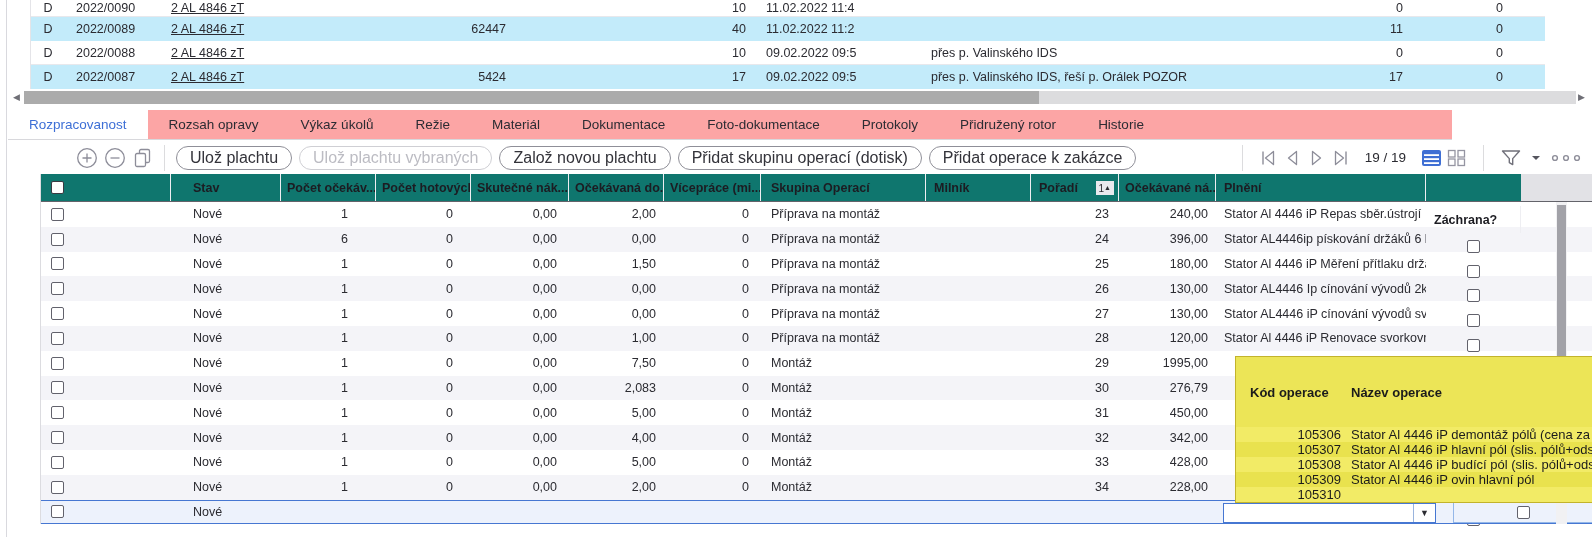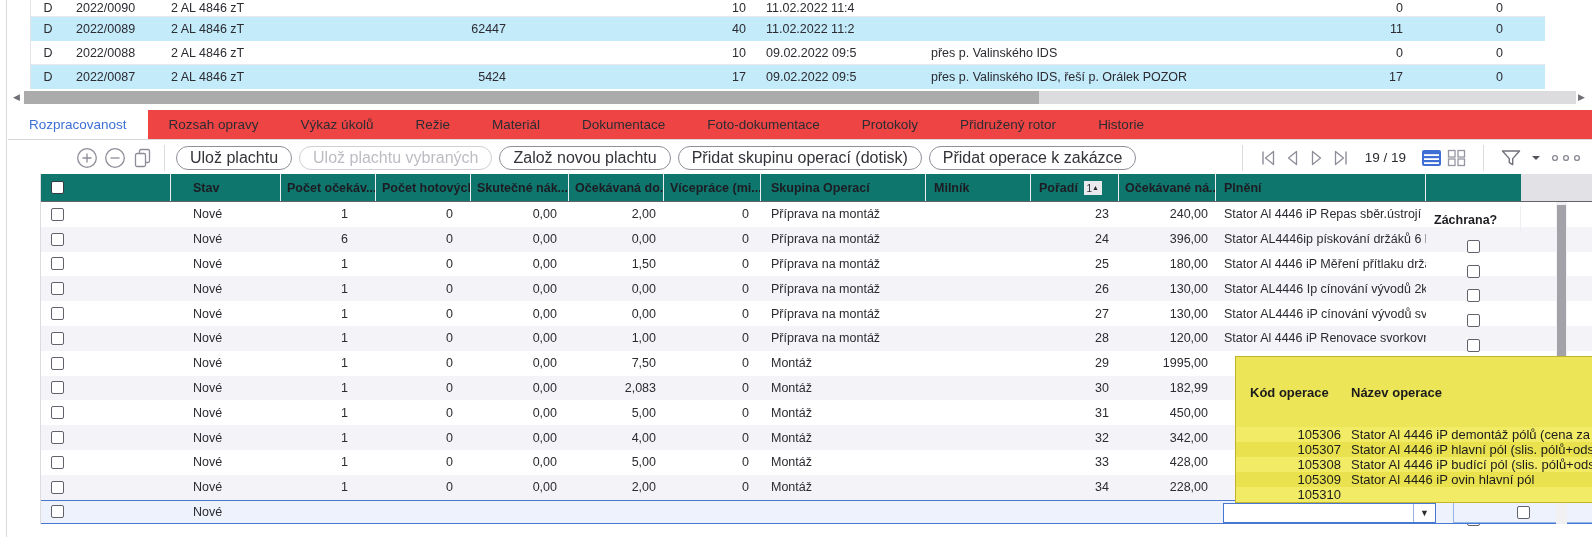--- a/index.html
+++ b/index.html
@@ -8,37 +8,37 @@
   .left-rail{position:absolute;left:0;top:0;width:7px;height:537px;background:#fff;border-right:1px solid #d9d9de;}
 
   
   .top-table{position:absolute;left:30px;top:0;width:1515px;border-left:1px solid #e4e4e8;background:#fff;}
   .trow{display:flex;align-items:center;height:24px;border-bottom:1px solid #e8e8ec;font-size:12.5px;white-space:nowrap;cursor:default;}
   #top-rows .trow:first-child{height:17px;}
   #top-rows .trow:nth-child(even){background:#c3ebfa;border-bottom-color:#c3ebfa;}
   .tc{flex:none;overflow:hidden;}
   .t-type{width:34px;text-align:center;}
   .t-order{width:96px;padding-left:11px;}
-  .t-prod{width:210px;padding-left:10px;}
+  .t-prod{width:210px;padding-left:10px;text-decoration:underline;}
   .t-qty{width:140px;text-align:right;padding-right:5px;}
   .t-count{width:240px;text-align:right;padding-right:5px;}
   .t-date{width:130px;padding-left:15px;}
   .t-note{width:465px;padding-left:50px;}
   .t-n1{width:60px;text-align:right;padding-right:3px;}
   .t-n2{width:100px;text-align:right;padding-right:3px;}
 
   
   .hscroll{position:absolute;left:8px;top:91px;width:1584px;height:13px;}
   .hs-arrow{position:absolute;top:0;width:13px;height:13px;font-size:9px;line-height:13px;color:#6f6f76;text-align:center;cursor:pointer;}
   .hs-left{left:2px;} .hs-right{right:4px;}
   .hs-track{position:absolute;left:16px;top:0;width:1552px;height:13px;background:#dcdcde;}
   .hs-thumb{position:absolute;left:0;top:0;width:1015px;height:13px;background:#ababab;}
 
   
-  .tabbar{position:absolute;left:8px;top:110px;width:1584px;height:30px;background:#ef4444;border-bottom:1px solid #d8d8dc;display:flex;}
+  .tabbar{position:absolute;left:8px;top:110px;width:1444px;height:30px;background:#fca5a5;border-bottom:1px solid #d8d8dc;display:flex;}
   .tab{padding:0 21px;display:flex;align-items:center;font-size:13.5px;color:#2c2c33;cursor:pointer;white-space:nowrap;}
   .tab.active{background:#fff;color:#3d6fd6;}
 
   
   .toolbar{position:absolute;left:8px;top:141px;width:1584px;height:33px;background:#fff;display:flex;align-items:center;}
   .tb-icons{display:flex;align-items:center;gap:6px;margin-left:68px;}
   .icon-btn{display:flex;align-items:center;cursor:pointer;}
   .tb-divider{width:1px;height:26px;background:#dcdcde;margin:0 11px;flex:none;}
   .pill{height:24px;border-radius:12px;border:1px solid #8f8f98;background:#fff;color:#33333a;font-size:16px;padding:0 13px;margin-right:7px;font-family:inherit;cursor:pointer;white-space:nowrap;}
   .pill.disabled{border-color:#cfcfd4;color:#bcbcc3;cursor:default;}
@@ -59,21 +59,21 @@
   .c-et{width:95px;justify-content:flex-end;padding-right:8px;}
   .c-ot{width:97px;justify-content:flex-end;padding-right:12px;}
   .c-og{width:165px;padding-left:10px;}
   .c-mi{width:105px;padding-left:8px;}
   .c-or{width:88px;justify-content:flex-end;padding-right:10px;}
   .c-xc{width:97px;justify-content:flex-end;padding-right:8px;}
   .c-pl{width:210px;padding-left:8px;}
   .c-re{width:95px;justify-content:center;margin-top:32px;}
   .c-fill{flex:1;}
   .gh .c-ec,.gh .c-dc,.gh .c-ac,.gh .c-et,.gh .c-ot,.gh .c-xc{justify-content:flex-start;padding-left:6px;padding-right:0;}
-  .gh .c-or{justify-content:flex-start;padding-left:8px;padding-right:16px;}
+  .gh .c-or{justify-content:flex-start;padding-left:8px;padding-right:4px;}
   .gh .c-re{justify-content:flex-start;padding-left:8px;}
   .gh .c-fill{background:#e2e2e6;}
   .sort-badge{margin-left:auto;background:#e9e9ee;font-weight:400;font-size:10px;padding:1px 3px;color:#2b2b31;line-height:11px;}
   .sort-badge .up{font-size:7px;vertical-align:2px;}
   .grow{display:flex;height:24.8px;font-size:12.5px;background:#fff;cursor:default;}
   #grid-rows .grow:nth-child(even){background:#f4f4f8;}
   .cb{width:13px;height:13px;border:1px solid #62626c;border-radius:2px;background:#fff;flex:none;cursor:pointer;}
   .cb.hdr{border-color:#3a3a42;border-width:1.5px;}
 
   
@@ -478,21 +478,21 @@
           </span>
     <span class="gc c-stav">Nové</span>
     <span class="gc c-ec">1</span>
     <span class="gc c-dc">0</span>
     <span class="gc c-ac">0,00</span>
     <span class="gc c-et">2,083</span>
     <span class="gc c-ot">0</span>
     <span class="gc c-og">Montáž</span>
     <span class="gc c-mi"></span>
     <span class="gc c-or">30</span>
-    <span class="gc c-xc">182,99</span>
+    <span class="gc c-xc">276,79</span>
     <span class="gc c-pl"></span>
     <span class="gc c-re">
             <span class="cb"></span>
           </span>
     <span class="gc c-fill"></span>
   </div>
 
   <div class="grow">
     <span class="gc c-cb">
             <span class="cb"></span>

